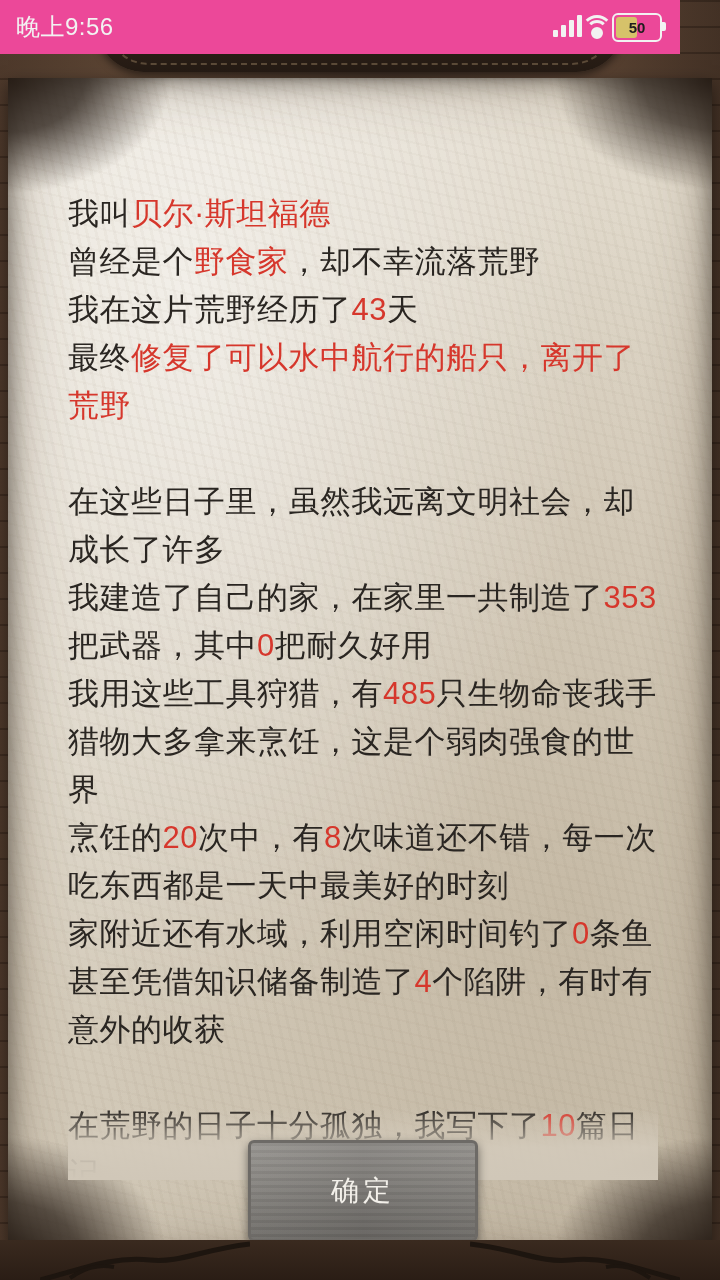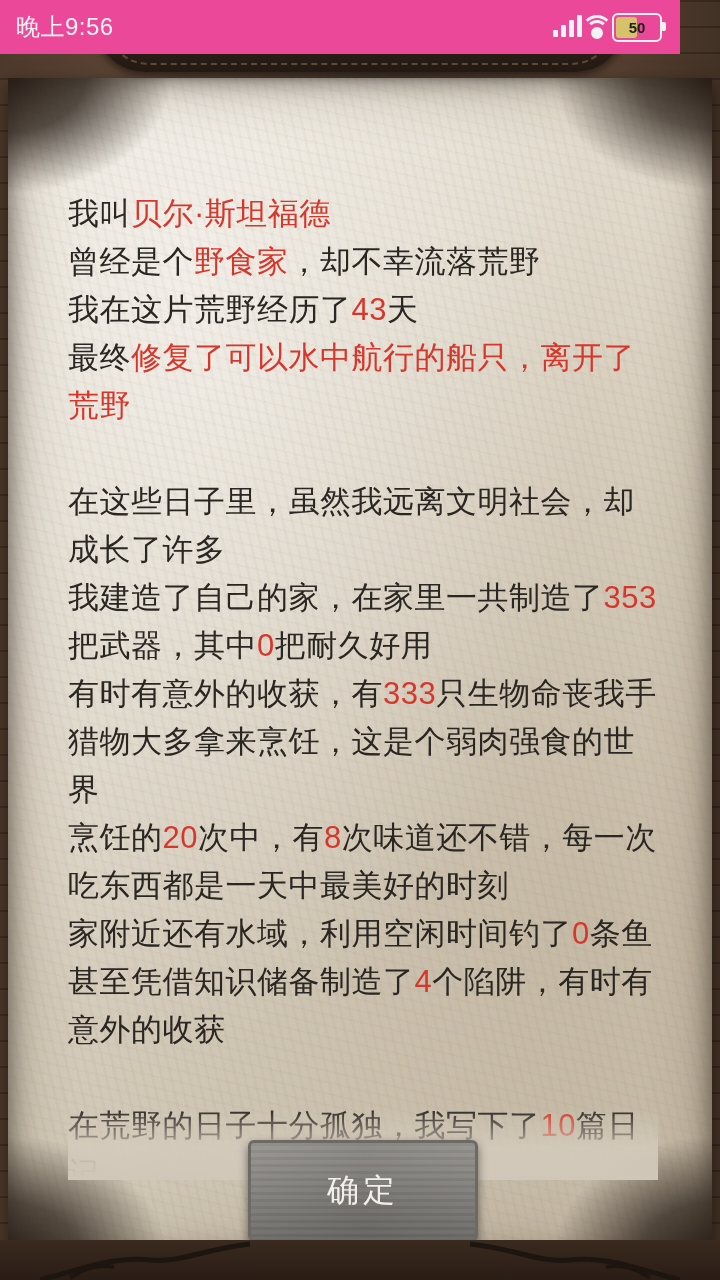--- a/index.html
+++ b/index.html
@@ -236,21 +236,21 @@
     top: 1140px;
     width: 224px;
     height: 96px;
     border: 3px solid #6d6a66;
     border-radius: 6px;
     background:
       linear-gradient(180deg, rgba(255,255,255,0.12), rgba(0,0,0,0.18)),
       repeating-linear-gradient(180deg, rgba(0,0,0,0.05) 0 3px, rgba(255,255,255,0.03) 3px 7px),
       linear-gradient(90deg, #8b8883 0%, #7d7a76 50%, #87847f 100%);
     color: #f3f0ea;
-    font-size: 32px;
+    font-size: 28px;
     letter-spacing: 4px;
     display: flex;
     align-items: center;
     justify-content: center;
     box-shadow: 0 4px 10px rgba(0,0,0,0.5);
     z-index: 20;
     cursor: pointer;
   }
 
   
@@ -287,21 +287,21 @@
     <div class="corner bl"></div>
     <div class="corner br"></div>
 
     <div class="scroll-area">
       <p class="para"><span>我叫</span><span class="hl">贝尔·斯坦福德</span><span>
 曾经是个</span><span class="hl">野食家</span><span>，却不幸流落荒野
 我在这片荒野经历了</span><span class="hl">43</span><span>天
 </span><span>最终</span><span class="hl">修复了可以水中航行的船只，离开了荒野</span></p>
       <p class="para"><span>在这些日子里，虽然我远离文明社会，却成长了许多
 我建造了自己的家，在家里一共制造了</span><span class="hl">353</span><span>把武器，其中</span><span class="hl">0</span><span>把耐久好用
-有时有意外的收获，有</span><span class="hl">333</span><span>只生物命丧我手
+我用这些工具狩猎，有</span><span class="hl">485</span><span>只生物命丧我手
 猎物大多拿来烹饪，这是个弱肉强食的世界
 烹饪的</span><span class="hl">20</span><span>次中，有</span><span class="hl">8</span><span>次味道还不错，每一次吃东西都是一天中最美好的时刻
 家附近还有水域，利用空闲时间钓了</span><span class="hl">0</span><span>条鱼
 甚至凭借知识储备制造了</span><span class="hl">4</span><span>个陷阱，有时有意外的收获</span></p>
       <p class="para"><span>在荒野的日子十分孤独，我写下了</span><span class="hl">10</span><span>篇日记</span></p>
       <div class="fade"></div>
     </div>
   </div>
 
   <div class="bottom-strip"></div>

